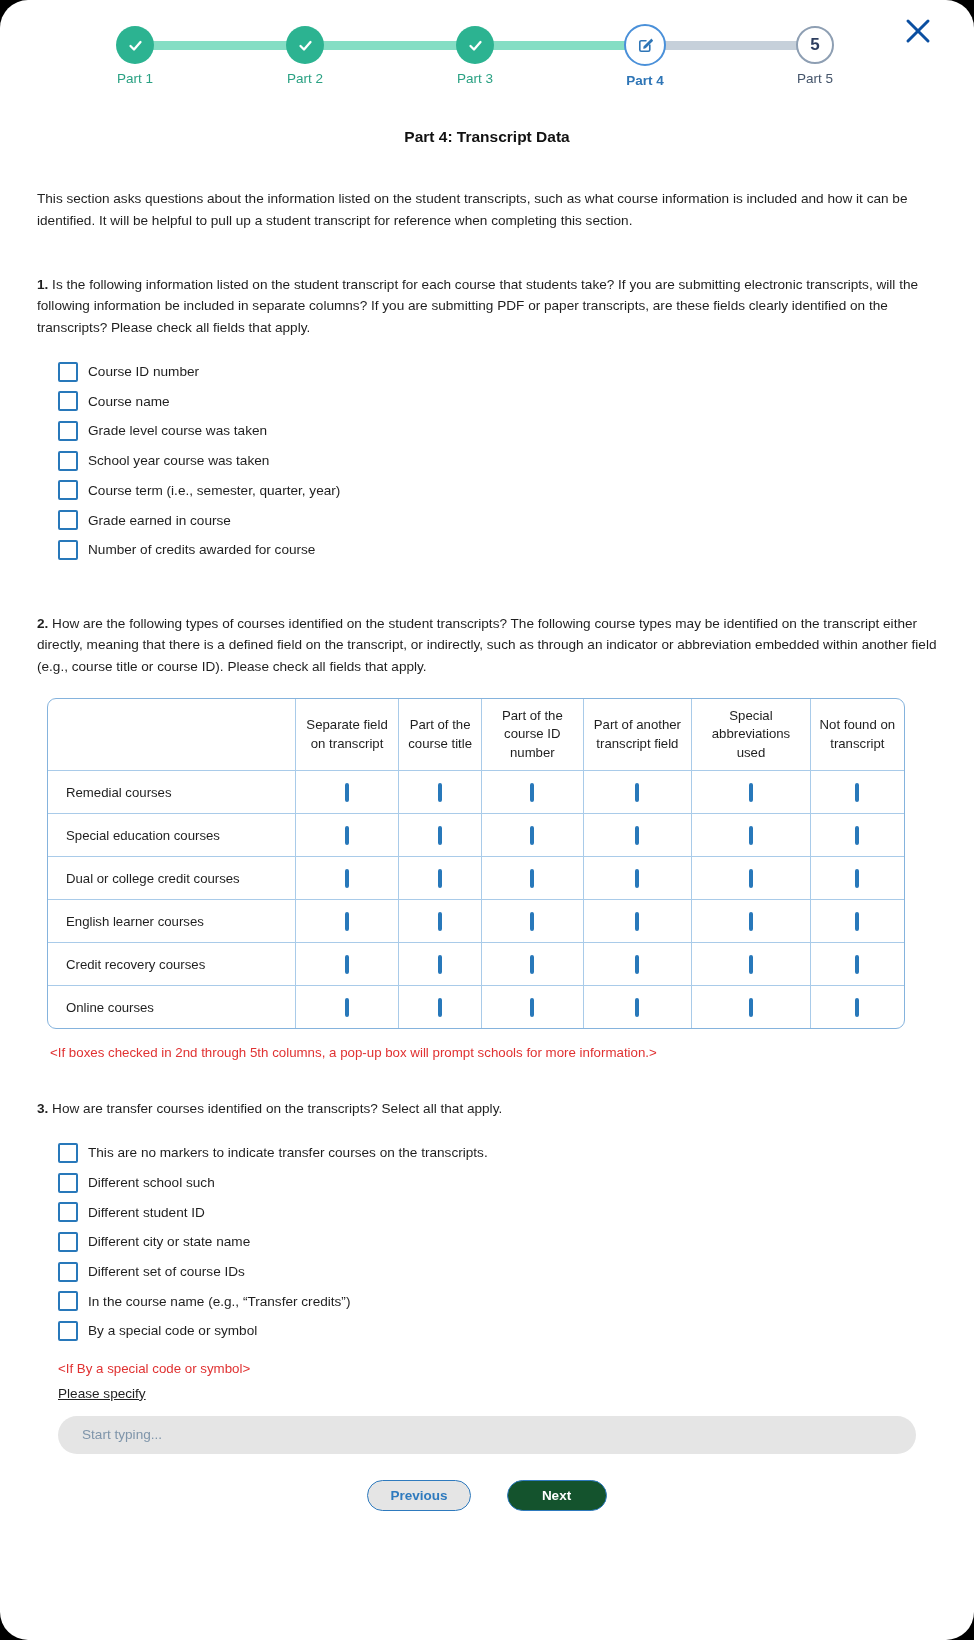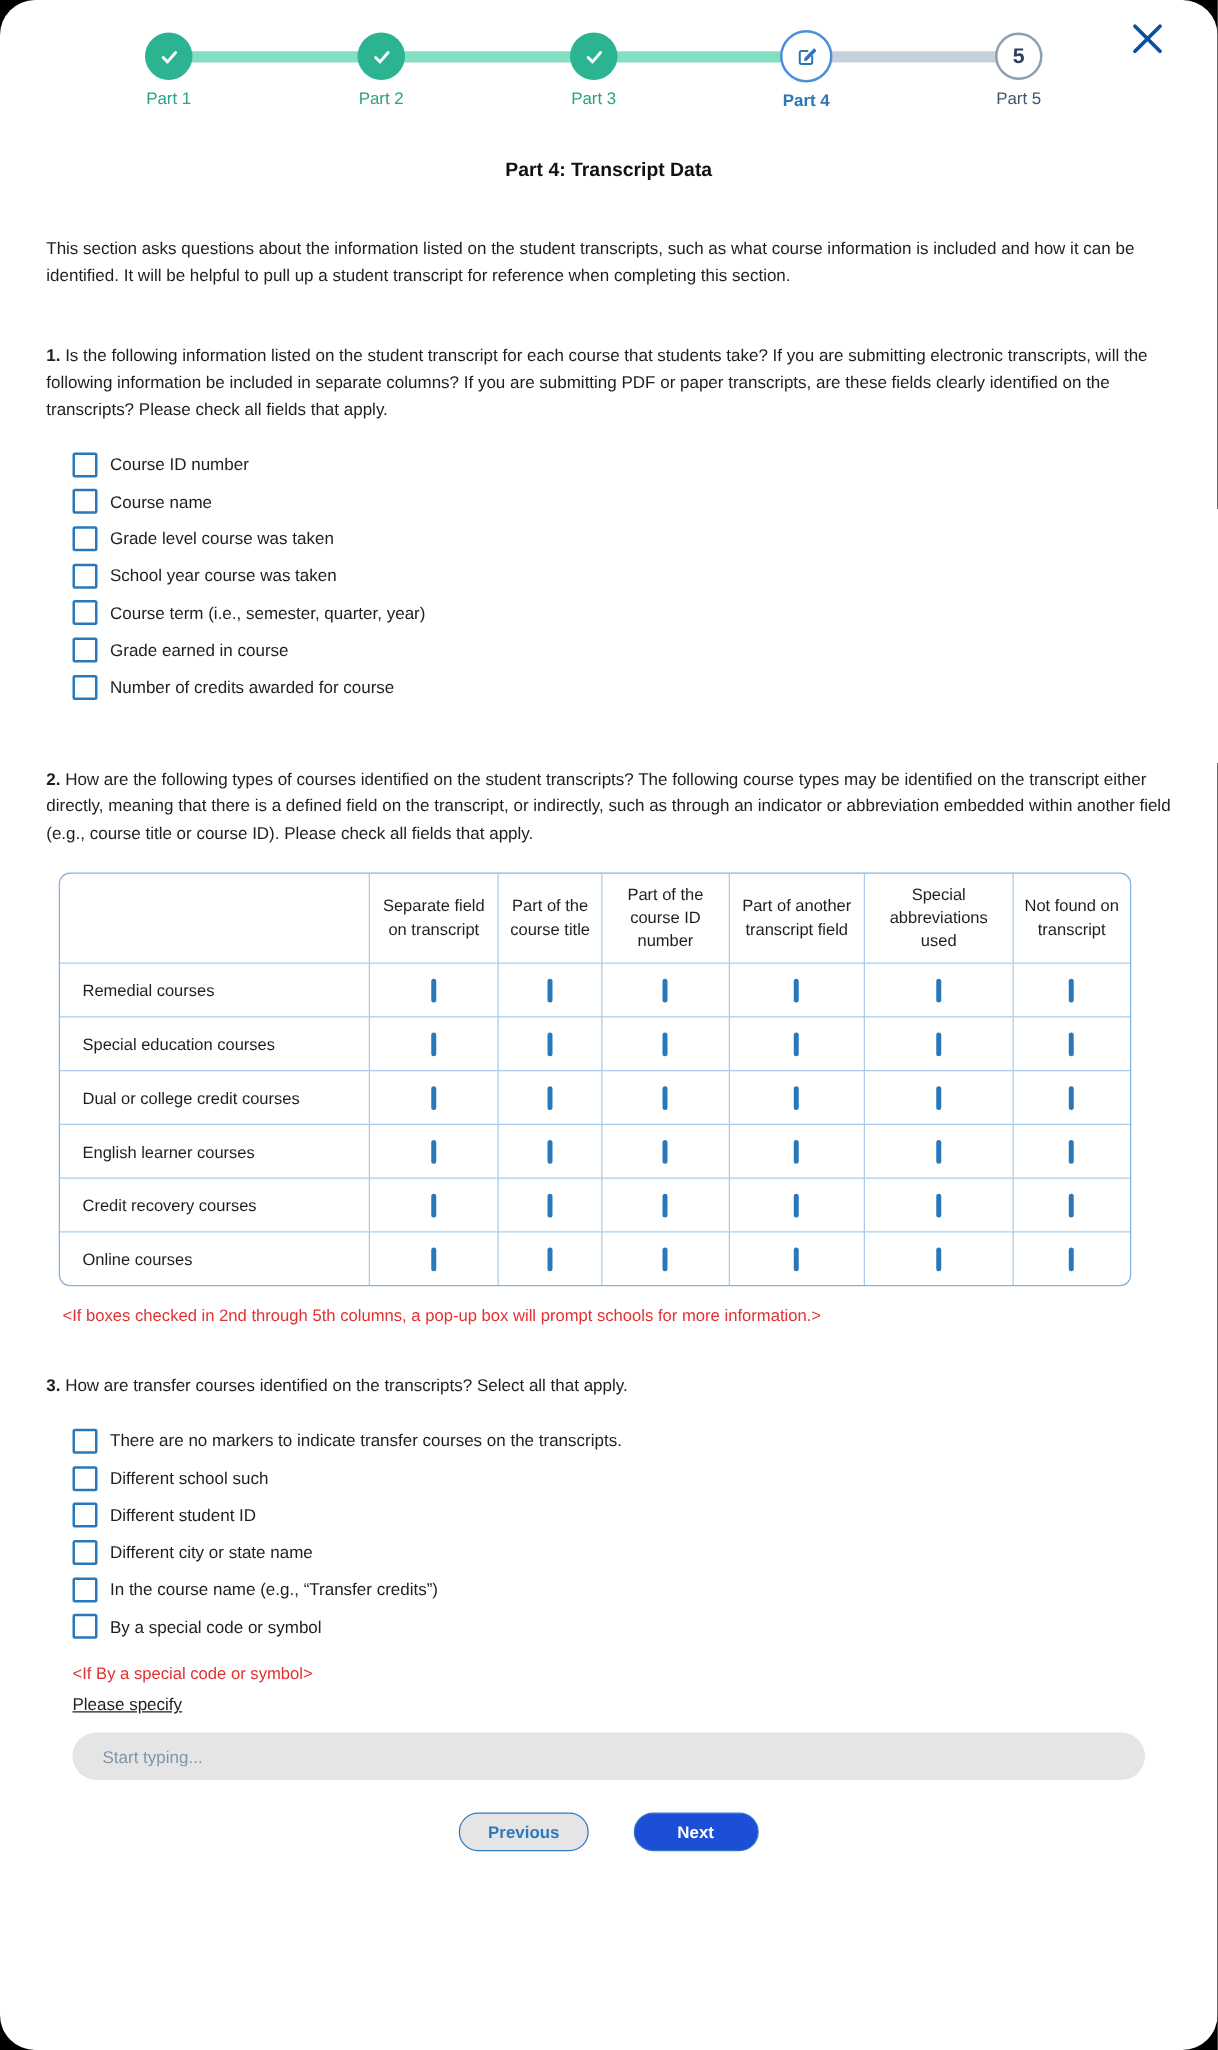--- a/index.html
+++ b/index.html
@@ -57,21 +57,21 @@
   
   .answer-input{display:block;margin:15px 0 0 21px;width:858px;height:38px;box-sizing:border-box;
     background:#e5e5e5;border:none;border-radius:19px;padding:0 24px;font-size:13.6px;
     font-family:"Liberation Sans", sans-serif;color:#33475b;outline:none;}
   .answer-input::placeholder{color:#7f95aa;}
   
   .btn-row{margin-top:26px;display:flex;justify-content:center;gap:36px;}
   .btn{height:31px;min-width:100px;padding:0 22px;border-radius:16px;font-size:13.5px;font-weight:bold;
     font-family:"Liberation Sans", sans-serif;cursor:pointer;}
   .btn.prev{background:#e5e5e5;border:1.5px solid #2e7abe;color:#2e7abe;}
-  .btn.next{background:#1d4ed8;border:1.5px solid #2e7abe;color:#fff;}
+  .btn.next{background:#14532d;border:1.5px solid #2e7abe;color:#fff;}
   .footer-note{margin:26px 0 0 21px;font-size:13.3px;color:#e03232;}
 </style>
 </head>
 <body>
 
 <div class="page">
 
   <div class="stepper">
     <div class="track done"></div>
     <div class="track todo"></div>
@@ -233,33 +233,37 @@
     </tbody>
   </table>
 
   <div class="note-red note-q2">&lt;If boxes checked in 2nd through 5th columns, a pop-up box will prompt schools for more information.&gt;</div>
 
   <div class="para" style="margin-top:38px;"><span class="qnum">3.</span><span> How are transfer courses identified on the transcripts? Select all that apply.</span></div>
 
   <div class="cb-list">
     <div class="cb-item">
         <span class="cb"></span>
-        <span class="lbl">There are no markers to indicate transfer courses on the transcripts.</span>
+        <span class="lbl">This are no markers to indicate transfer courses on the transcripts.</span>
       </div>
     <div class="cb-item">
         <span class="cb"></span>
         <span class="lbl">Different school such</span>
       </div>
     <div class="cb-item">
         <span class="cb"></span>
         <span class="lbl">Different student ID</span>
       </div>
     <div class="cb-item">
         <span class="cb"></span>
         <span class="lbl">Different city or state name</span>
+      </div>
+    <div class="cb-item">
+        <span class="cb"></span>
+        <span class="lbl">Different set of course IDs</span>
       </div>
     <div class="cb-item">
         <span class="cb"></span>
         <span class="lbl">In the course name (e.g., “Transfer credits”)</span>
       </div>
     <div class="cb-item">
         <span class="cb"></span>
         <span class="lbl">By a special code or symbol</span>
       </div>
   </div>

